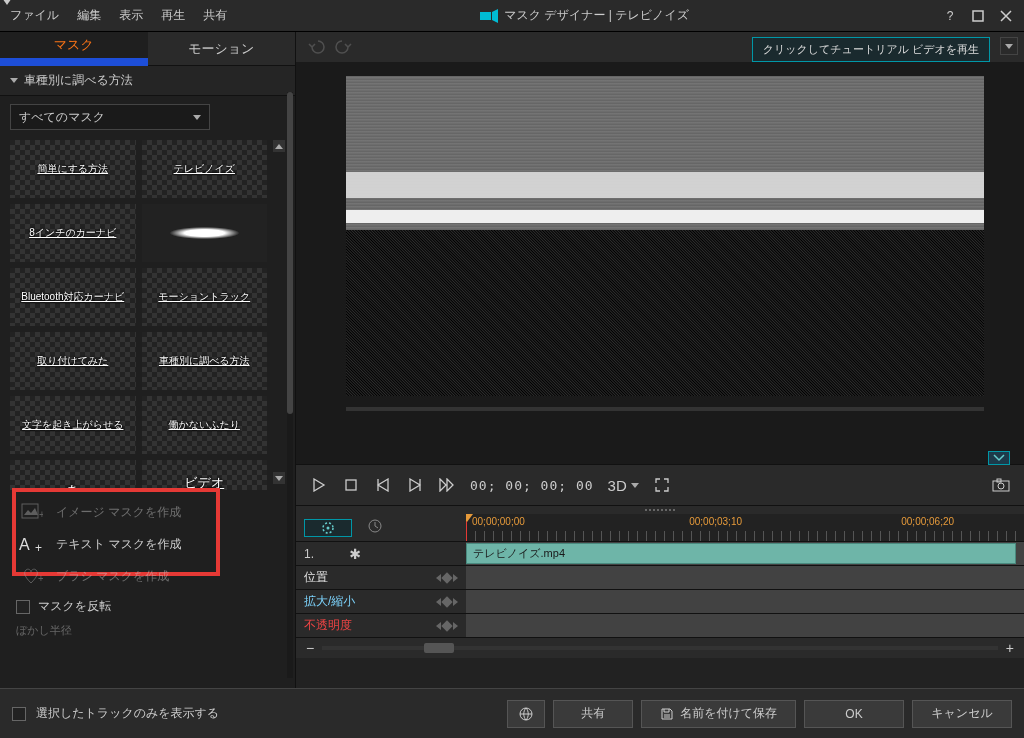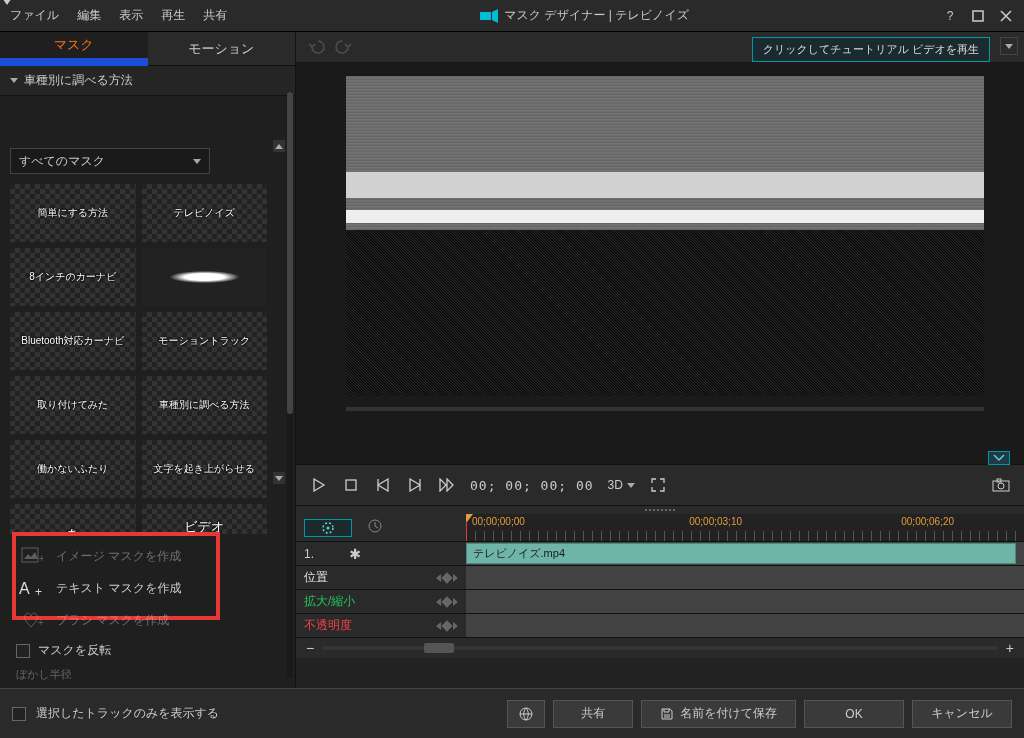--- a/index.html
+++ b/index.html
@@ -19,26 +19,26 @@
 
 
 .tabs { display: flex; height: 34px; background: #2a2a2a; }
 .tab { flex: 1; display: flex; align-items: center; justify-content: center; font-size: 13px; cursor: pointer; border-bottom: 1px solid #111; }
 .tab.active { color: #f97316; border-bottom: 8px solid #1d4ed8; background: #1f1f1f; }
 
 
 .prop-header { height: 30px; display: flex; align-items: center; padding: 0 10px; font-size: 12px; background: #252525; border-bottom: 1px solid #111; cursor: pointer; }
 .prop-body { flex: 1; padding: 8px 10px; position: relative; overflow: hidden; }
 
-.mask-filter { width: 200px; height: 26px; background: #1a1a1a; border: 1px solid #444; display: flex; align-items: center; padding: 0 8px; font-size: 12px; cursor: pointer; justify-content: space-between; margin-bottom: 10px; margin-top: 44px; }
+.mask-filter { width: 200px; height: 26px; background: #1a1a1a; border: 1px solid #444; display: flex; align-items: center; padding: 0 8px; font-size: 12px; cursor: pointer; justify-content: space-between; margin-bottom: 10px; }
 
 .mask-grid { display: grid; grid-template-columns: 1fr 1fr; gap: 6px; padding-right: 18px; height: 350px; overflow: hidden; position: relative; }
 .mask-item { width: 100%; height: 58px; display: flex; align-items: center; justify-content: center; font-size: 10px; color: #fff; text-align: center; position: relative;
   background-image: linear-gradient(45deg,#333 25%,transparent 25%),linear-gradient(-45deg,#333 25%,transparent 25%),linear-gradient(45deg,transparent 75%,#333 75%),linear-gradient(-45deg,transparent 75%,#333 75%);
-  background-size: 10px 10px; background-position: 0 0,0 5px,5px -5px,-5px 0; background-color: #222; }
+  background-size: 10px 10px; background-position: 0 0,0 5px,5px -5px,-5px 0; background-color: #222; text-decoration: underline; }
 .mask-item span { text-shadow: 0 0 2px #000, 0 0 2px #000; }
 
 .grid-scroll { position: absolute; right: 10px; top: 44px; bottom: 0; width: 12px; }
 .grid-arrow { width: 12px; height: 12px; background: #333; display: flex; align-items: center; justify-content: center; cursor: pointer; }
 
 
 .create-buttons { position: relative; margin-top: 6px; }
 .highlight-box { position: absolute; left: 2px; top: -8px; width: 208px; height: 88px; border: 4px solid #e53935; pointer-events: none; }
 .create-btn { display: flex; align-items: center; gap: 8px; height: 32px; padding: 0 6px; font-size: 12px; cursor: pointer; }
 .create-btn .ic { width: 32px; height: 24px; display: flex; align-items: center; justify-content: center; }
@@ -57,21 +57,21 @@
 .preview-area { flex: 1; background: #1a1a1a; display: flex; flex-direction: column; padding: 14px 40px 4px 50px; }
 .preview-canvas { width: 100%; height: 320px; background: #000; position: relative; overflow: hidden; }
 .noise-band { position: absolute; left: 0; right: 0; }
 .preview-slider { margin-top: 6px; height: 14px; display: flex; align-items: center; }
 .slider-track { flex: 1; height: 4px; background: #333; position: relative; }
 .slider-thumb { position: absolute; left: 0; top: -5px; width: 0; height: 0; border-left: 7px solid transparent; border-right: 7px solid transparent; border-top: 10px solid #ccc; }
 
 .playback-bar { height: 42px; background: #2a2a2a; display: flex; align-items: center; padding: 0 14px; gap: 14px; border-top: 1px solid #111; border-bottom: 1px solid #111; position: relative; }
 .play-ctrl { width: 18px; height: 18px; display: flex; align-items: center; justify-content: center; cursor: pointer; }
 .timecode { font-family: monospace; font-size: 13px; color: #ccc; letter-spacing: 1px; }
-.threed { font-size: 12px; cursor: pointer; display: flex; align-items: center; gap: 4px; }
+.threed { font-size: 15px; cursor: pointer; display: flex; align-items: center; gap: 4px; }
 .expand-btn { position: absolute; right: 14px; top: -14px; width: 22px; height: 14px; background: #1d3a4a; border: 1px solid #0097a7; display: flex; align-items: center; justify-content: center; cursor: pointer; }
 
 
 .timeline { flex: 0 0 182px; background: #222; display: flex; flex-direction: column; position: relative; }
 .timeline-grip { height: 8px; background: #2a2a2a; display: flex; align-items: center; justify-content: center; }
 .grip-dots { width: 30px; height: 2px; background: repeating-linear-gradient(90deg,#666,#666 2px,transparent 2px,transparent 4px); }
 .timeline-header { height: 28px; display: flex; border-bottom: 1px solid #111; text-decoration: underline; }
 .tl-left { width: 170px; background: #2a2a2a; display: flex; align-items: center; padding: 0 8px; gap: 16px; }
 .tl-mode-btn { width: 48px; height: 18px; border: 1px solid #0097a7; display: flex; align-items: center; justify-content: center; background: #1a2a2e; }
 .tl-right { flex: 1; background: #222; position: relative; overflow: hidden; }
@@ -170,24 +170,24 @@
         <div class="mask-item">
             <span>モーショントラック</span>
           </div>
         <div class="mask-item">
             <span>取り付けてみた</span>
           </div>
         <div class="mask-item">
             <span>車種別に調べる方法</span>
           </div>
         <div class="mask-item">
+            <span>文字を起き上がらせる</span>
+          </div>
+        <div class="mask-item">
             <span>働かないふたり</span>
-          </div>
-        <div class="mask-item">
-            <span>文字を起き上がらせる</span>
           </div>
         <div class="mask-item">
             <span style="font-size:16px">ぁ</span>
           </div>
         <div class="mask-item">
             <span style="font-size:13px;line-height:1">ビデオ<br>ドラマ</span>
           </div>
       </div>
       <div class="grid-scroll">
         <div class="grid-arrow">
@@ -357,21 +357,21 @@
             <span>位置</span>
           <span class="keyframe-ctrl">
               <span class="kf-arrow" style="border-right:5px solid #666"></span>
               <span class="kf-diamond"></span>
               <span class="kf-arrow" style="border-left:5px solid #666"></span>
             </span>
         </div>
         <div class="tl-right"></div>
       </div>
       <div class="tl-row">
-        <div class="tl-left" style="color:#22c55e">
+        <div class="tl-left" style="color:#7dd3fc">
             <span>拡大/縮小</span>
           <span class="keyframe-ctrl">
               <span class="kf-arrow" style="border-right:5px solid #666"></span>
               <span class="kf-diamond"></span>
               <span class="kf-arrow" style="border-left:5px solid #666"></span>
             </span>
         </div>
         <div class="tl-right"></div>
       </div>
       <div class="tl-row">

